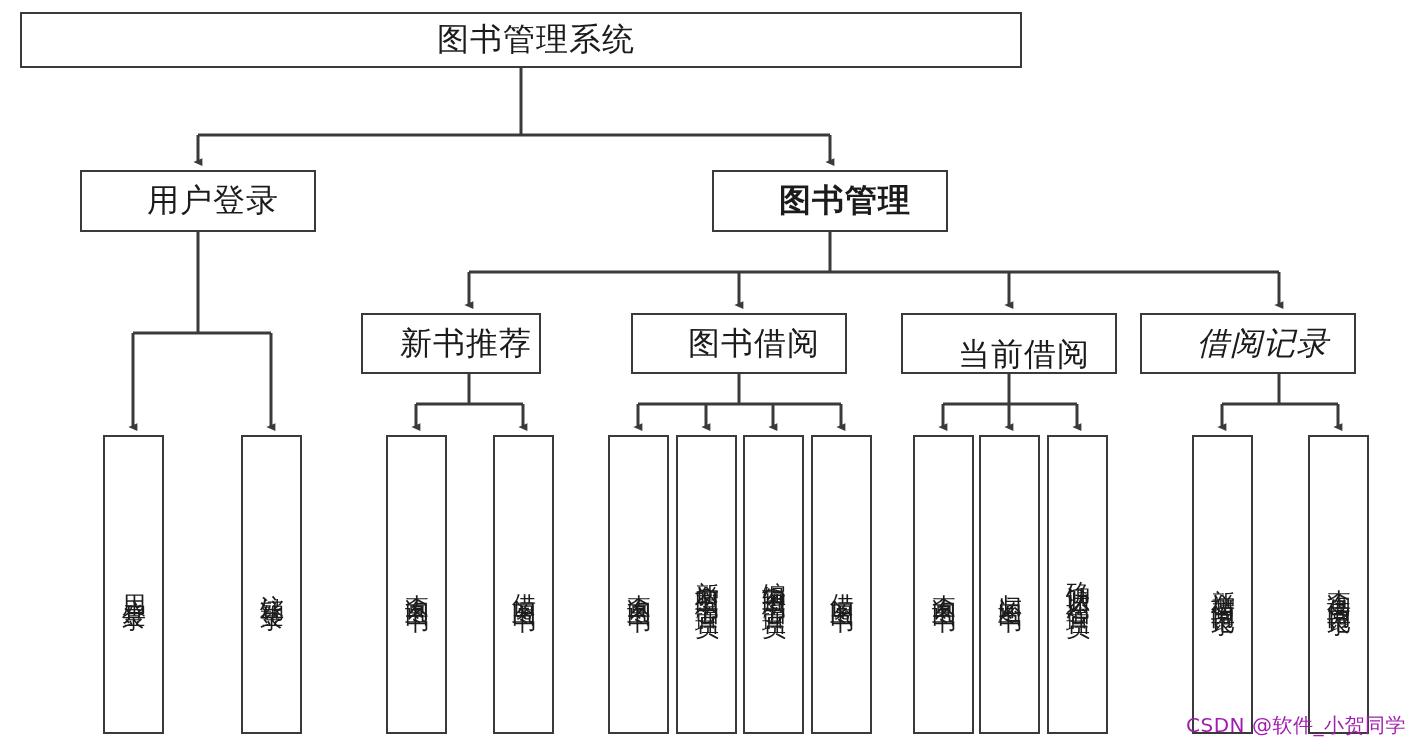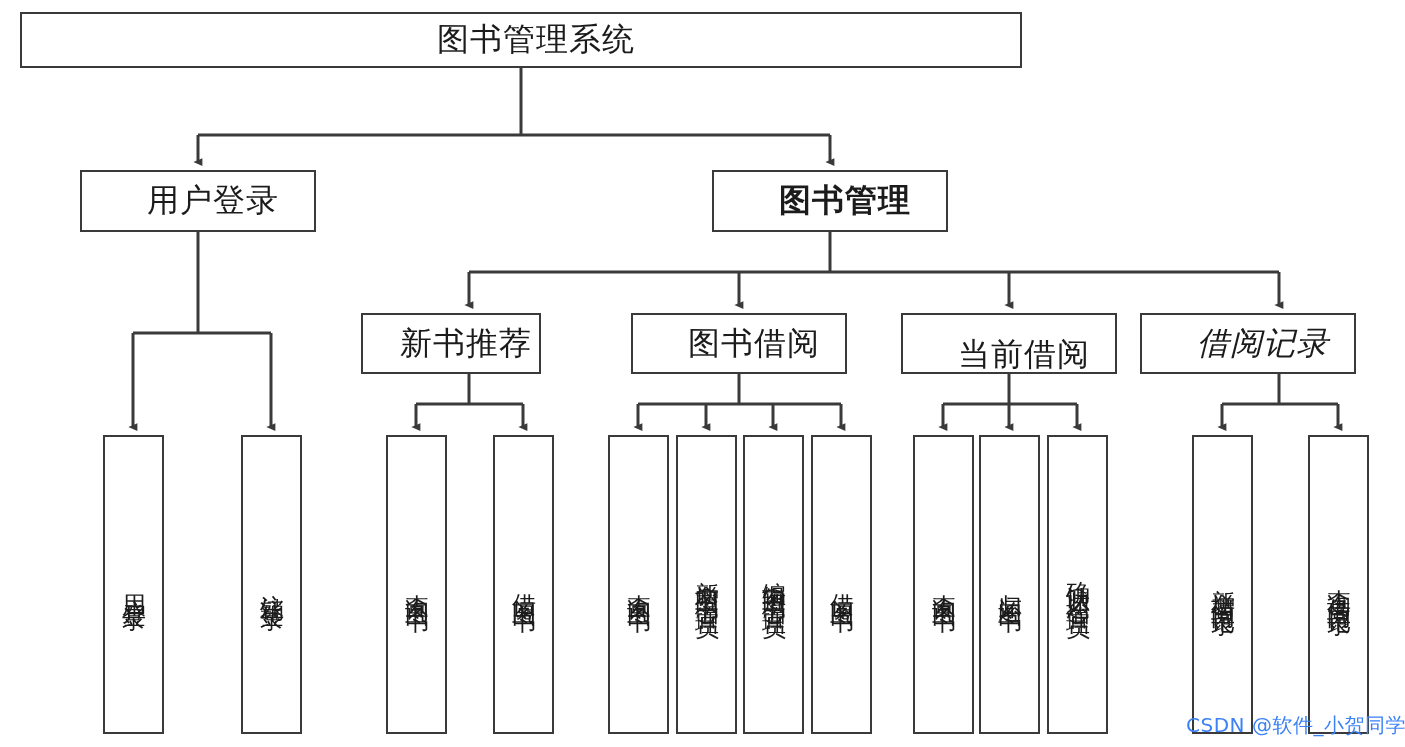--- a/index.html
+++ b/index.html
@@ -56,21 +56,21 @@
     line-height: 1.05;
     text-align: center;
     white-space: nowrap;
     display: block;
   }
   .watermark {
     position: absolute;
     left: 1186px;
     top: 712px;
     font-size: 20px;
-    color: #3b82f6;
+    color: #a21caf;
     white-space: nowrap;
     letter-spacing: 0.5px;
   }
 </style>
 </head>
 <body>
 
 <div id="diagram-root">
 
   <svg class="connectors" viewBox="0 0 1405 747" xmlns="http://www.w3.org/2000/svg">

